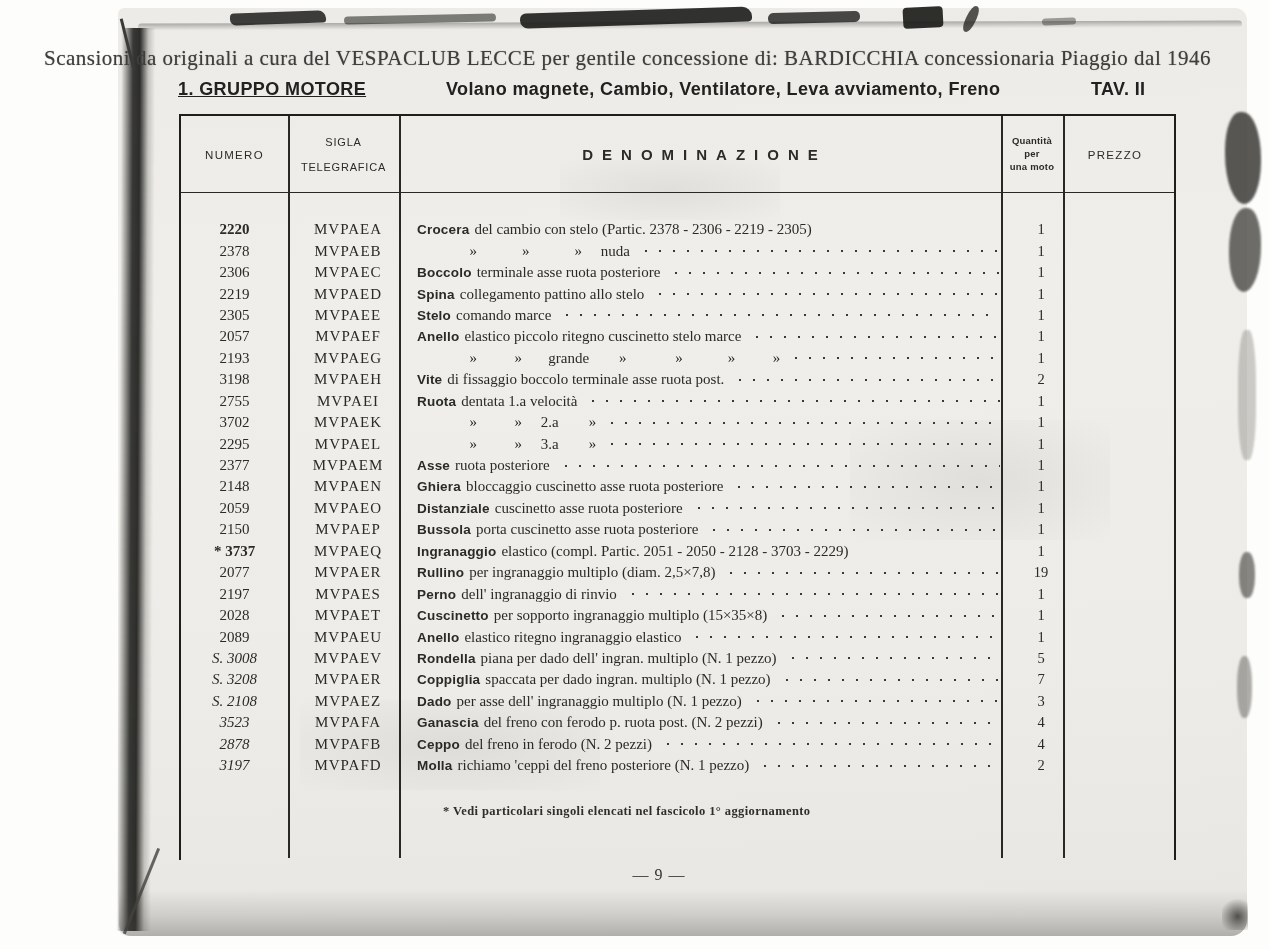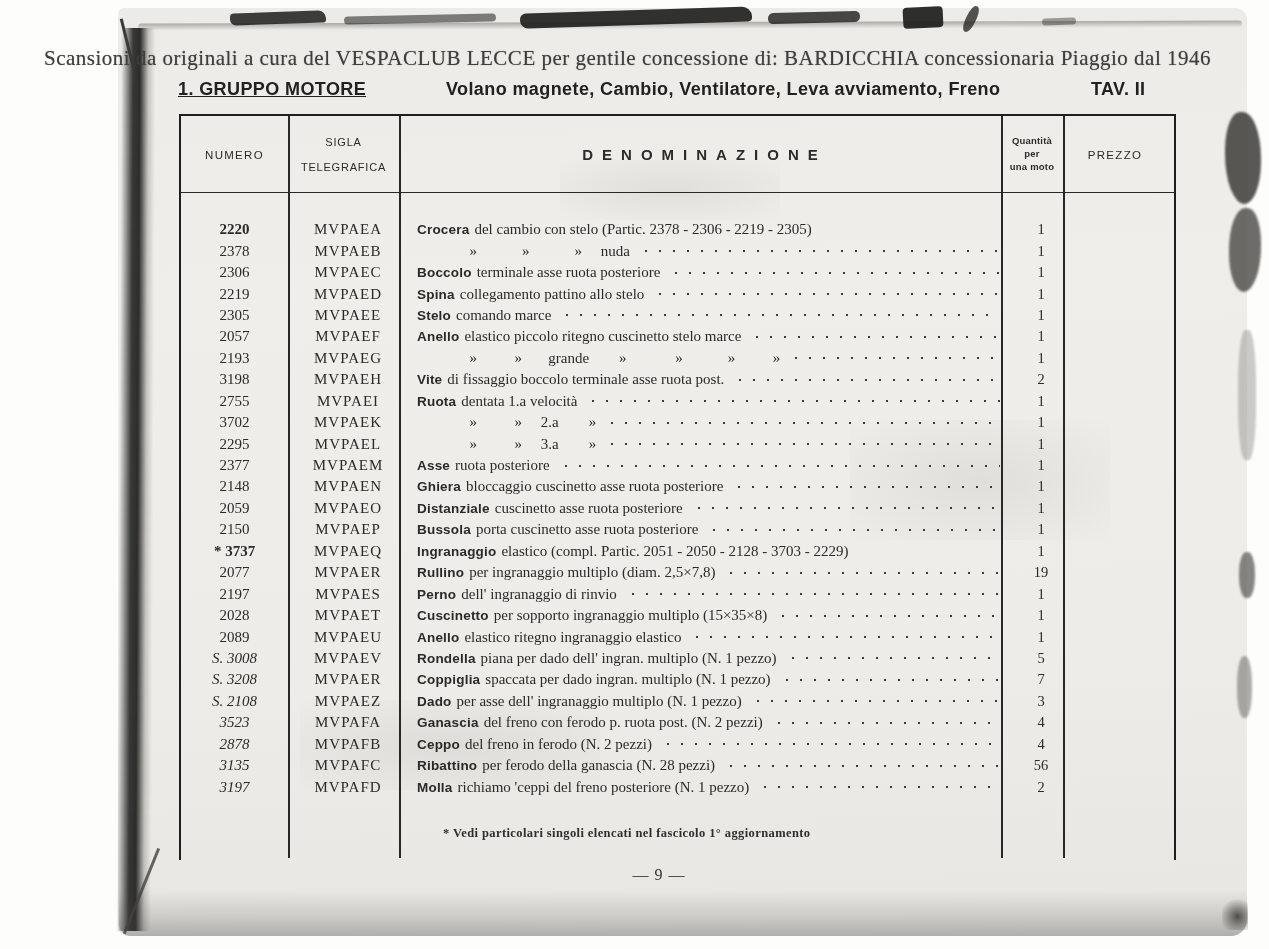--- a/index.html
+++ b/index.html
@@ -439,31 +439,20 @@
         <div class="cell c-sigla">MVPAFB</div>
         <div class="cell c-den">
           <span class="den-bold">Ceppo</span>
           <span class="den-text">del freno in ferodo (N. 2 pezzi)</span>
           <span class="dots"></span>
         </div>
         <div class="cell c-qty">4</div>
         <div class="cell c-prezzo"></div>
       </div>
       <div class="row">
-        <div class="cell c-num italic">3135</div>
-        <div class="cell c-sigla">MVPAFC</div>
-        <div class="cell c-den">
-          <span class="den-bold">Ribattino</span>
-          <span class="den-text">per ferodo della ganascia (N. 28 pezzi)</span>
-          <span class="dots"></span>
-        </div>
-        <div class="cell c-qty">56</div>
-        <div class="cell c-prezzo"></div>
-      </div>
-      <div class="row">
         <div class="cell c-num italic">3197</div>
         <div class="cell c-sigla">MVPAFD</div>
         <div class="cell c-den">
           <span class="den-bold">Molla</span>
           <span class="den-text">richiamo 'ceppi del freno posteriore (N. 1 pezzo)</span>
           <span class="dots"></span>
         </div>
         <div class="cell c-qty">2</div>
         <div class="cell c-prezzo"></div>
       </div>

